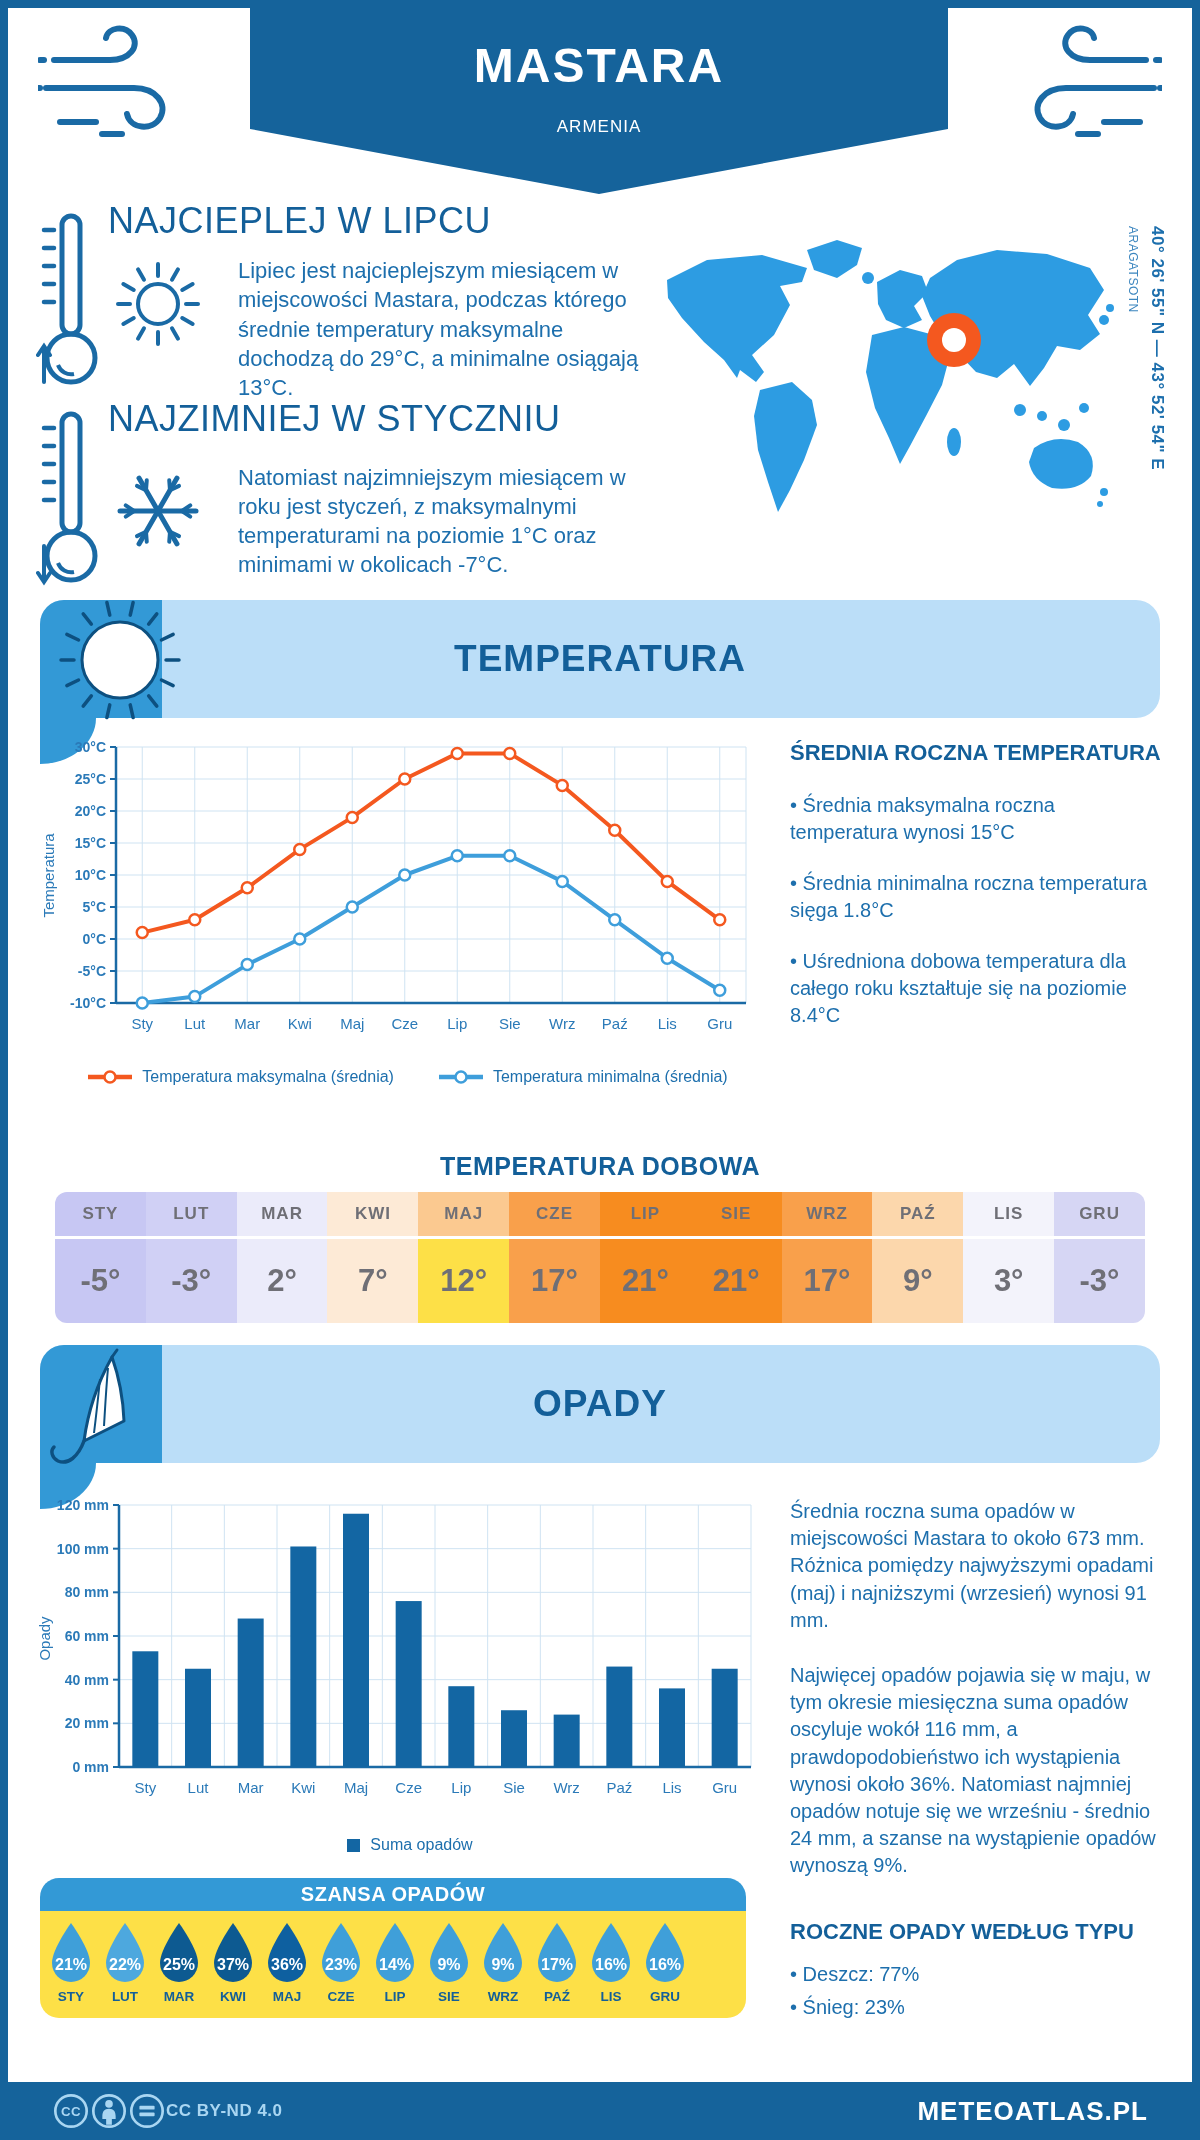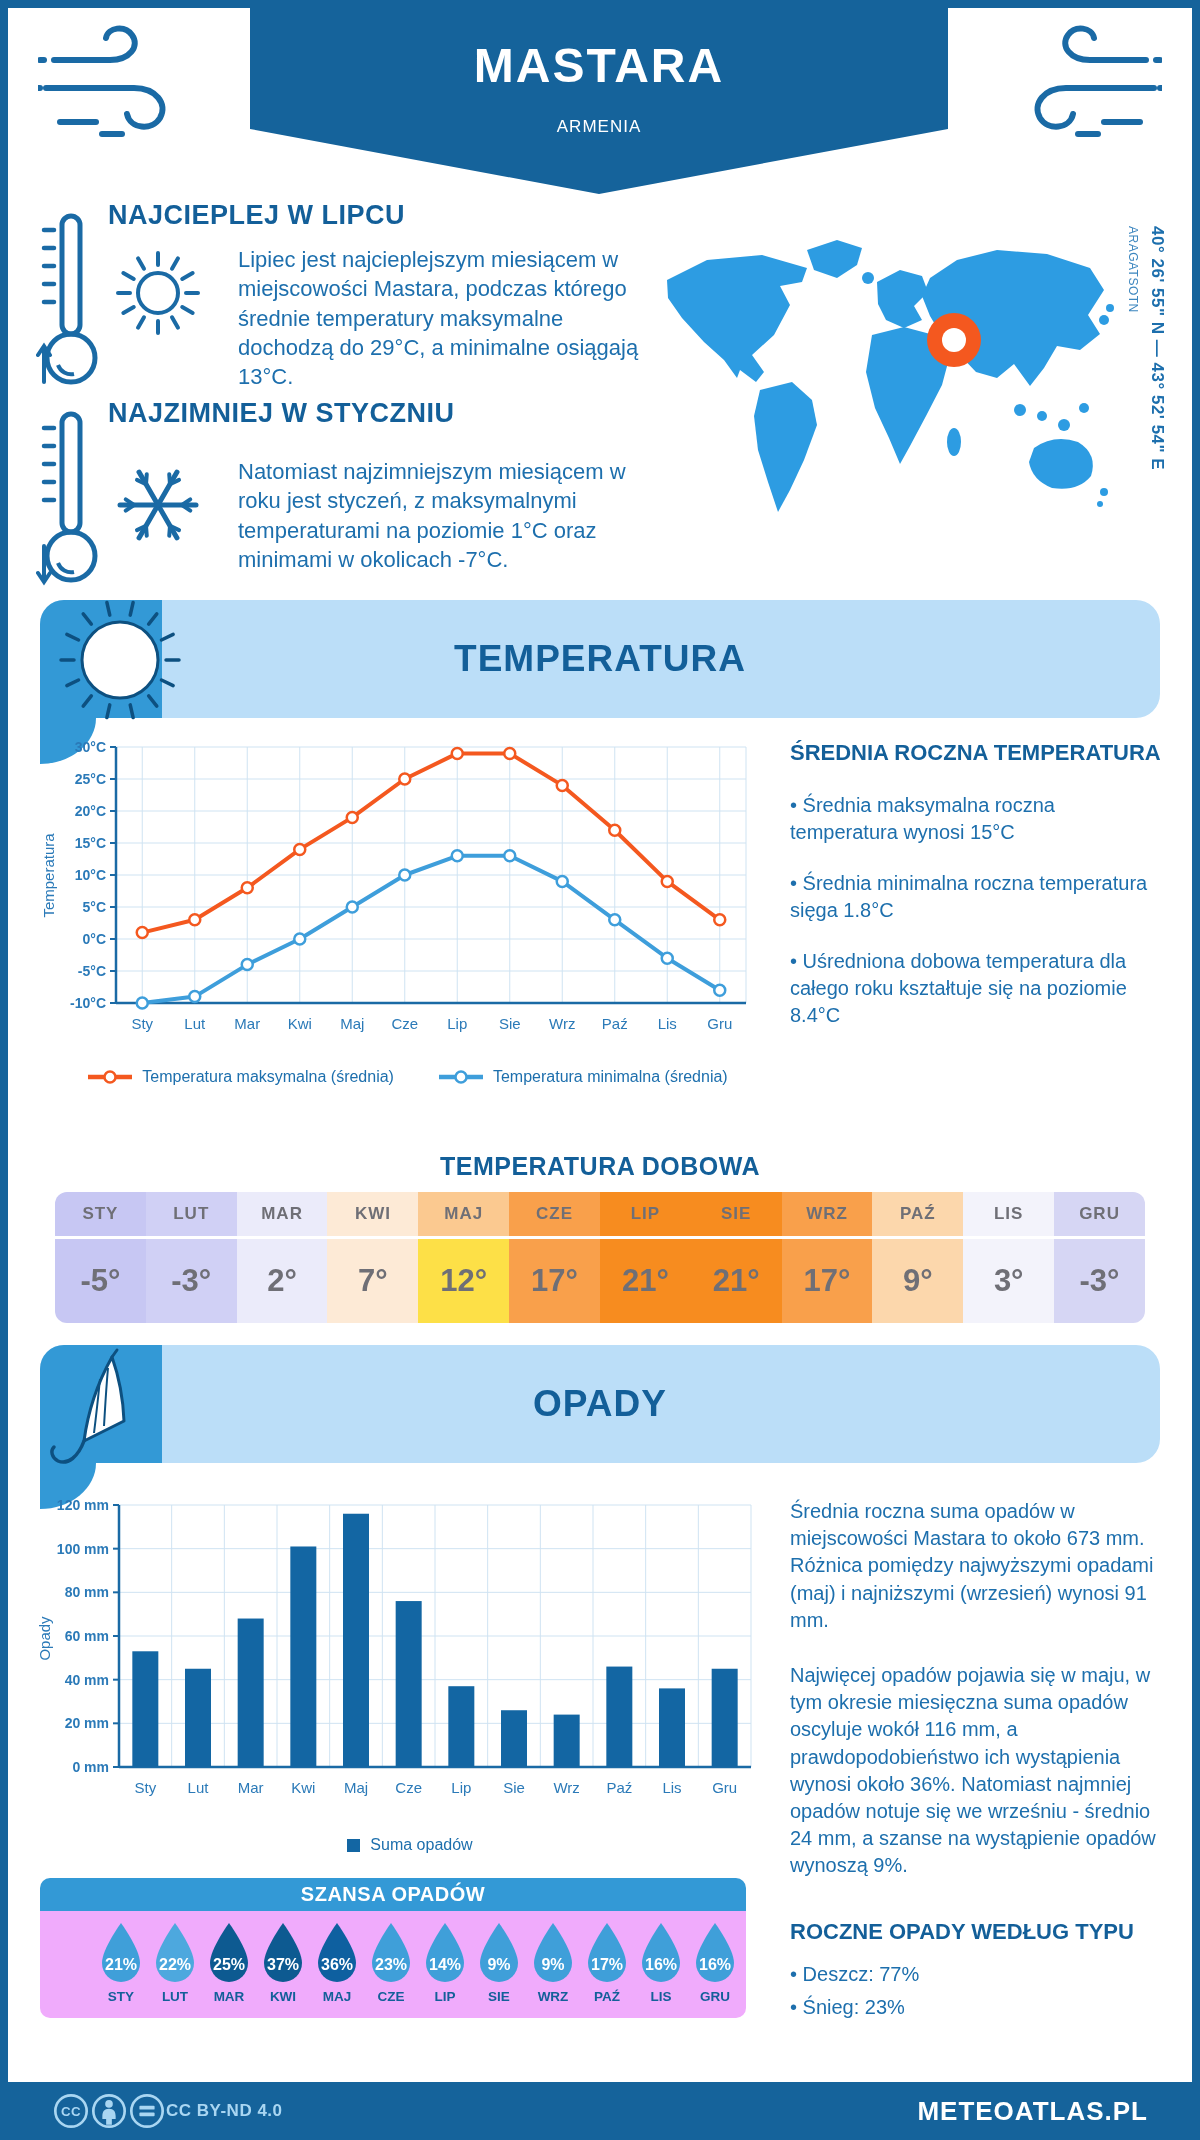--- a/index.html
+++ b/index.html
@@ -20,21 +20,21 @@
   .banner-title{margin-top:30px;font-size:48px;font-weight:bold;letter-spacing:2px}
   .banner-sub{margin-top:24px;font-size:17px;letter-spacing:1px}
 
   .wind{position:absolute;top:22px;width:200px;height:145px}
   .wind-left{left:38px}
   .wind-right{left:962px;transform:scaleX(-1)}
 
   .intro{position:absolute;left:36px;width:618px;display:grid;grid-template-columns:72px 130px 1fr}
   .intro-warm{top:200px}
   .intro-cold{top:398px}
-  .intro h2{grid-column:2/4;margin:0;font-size:27px;font-weight:bold;color:var(--heading);letter-spacing:.5px}
+  .intro h2{grid-column:2/4;margin:0;font-size:36px;font-weight:normal;color:var(--heading);letter-spacing:.5px}
   .intro .thermo{grid-column:1;grid-row:1/3;margin-top:10px}
   .intro .subicon{grid-column:2;grid-row:2;margin-top:12px}
   .intro p{grid-column:3;grid-row:2;margin:14px 0 0;font-size:22px;line-height:1.33;color:var(--body)}
 
   .map{position:absolute;left:652px;top:220px}
   .coords{position:absolute;left:1126px;top:226px;height:345px;writing-mode:vertical-rl}
   .coords-main{display:block;font-size:17px;font-weight:bold;color:var(--body);letter-spacing:.5px}
   .coords-region{display:block;font-size:12px;color:#3c86bf;letter-spacing:.5px;margin-block-start:7px}
 
   .band{position:absolute;left:40px;width:1120px;height:118px;background:var(--band);border-radius:24px}
@@ -72,24 +72,24 @@
   .daily-head{height:44px;display:flex;align-items:center;justify-content:center;font-size:17px;
               font-weight:bold;color:#6f6f76;letter-spacing:1px}
   .daily-val{height:84px;display:flex;align-items:center;justify-content:center;font-size:31px;
              font-weight:bold;color:#6f6f76}
 
   .rain-text{position:absolute;left:790px;top:1498px;width:372px;color:var(--body)}
   .rain-text p{margin:0 0 28px;font-size:20px;line-height:1.36}
   .rain-text h3{margin:40px 0 18px;font-size:22px;color:var(--heading)}
   .rain-text .bullet{font-size:20px;margin-bottom:10px}
 
-  .chance{position:absolute;left:40px;top:1878px;width:706px;border-radius:10px;overflow:hidden}
+  .chance{position:absolute;left:40px;top:1878px;width:706px;border-radius:19px;overflow:hidden}
   .chance-head{height:33px;background:var(--mid);display:flex;align-items:center;justify-content:center;
                color:#fff;font-weight:bold;font-size:20px;letter-spacing:.5px}
-  .chance-body{background:#f0abfc;display:flex;justify-content:flex-end;padding:10px 4px 14px}
+  .chance-body{background:#fde047;display:flex;justify-content:flex-start;padding:10px 4px 14px}
   .chance-item{display:flex;flex-direction:column;align-items:center;width:54px}
   .chance-label{margin-top:6px;font-size:13.5px;font-weight:bold;color:var(--heading)}
 
   .footer{position:absolute;left:0;top:2082px;width:1200px;height:58px;background:var(--dark);
           display:flex;align-items:center;justify-content:space-between;padding:0 52px;box-sizing:border-box}
   .cc{display:flex;align-items:center;gap:0;color:#a9d6f2;font-weight:bold;font-size:17px;letter-spacing:.5px}
   .site{color:#fff;font-size:26px;font-weight:bold;letter-spacing:1px}
 </style>
 </head>
 <body>

